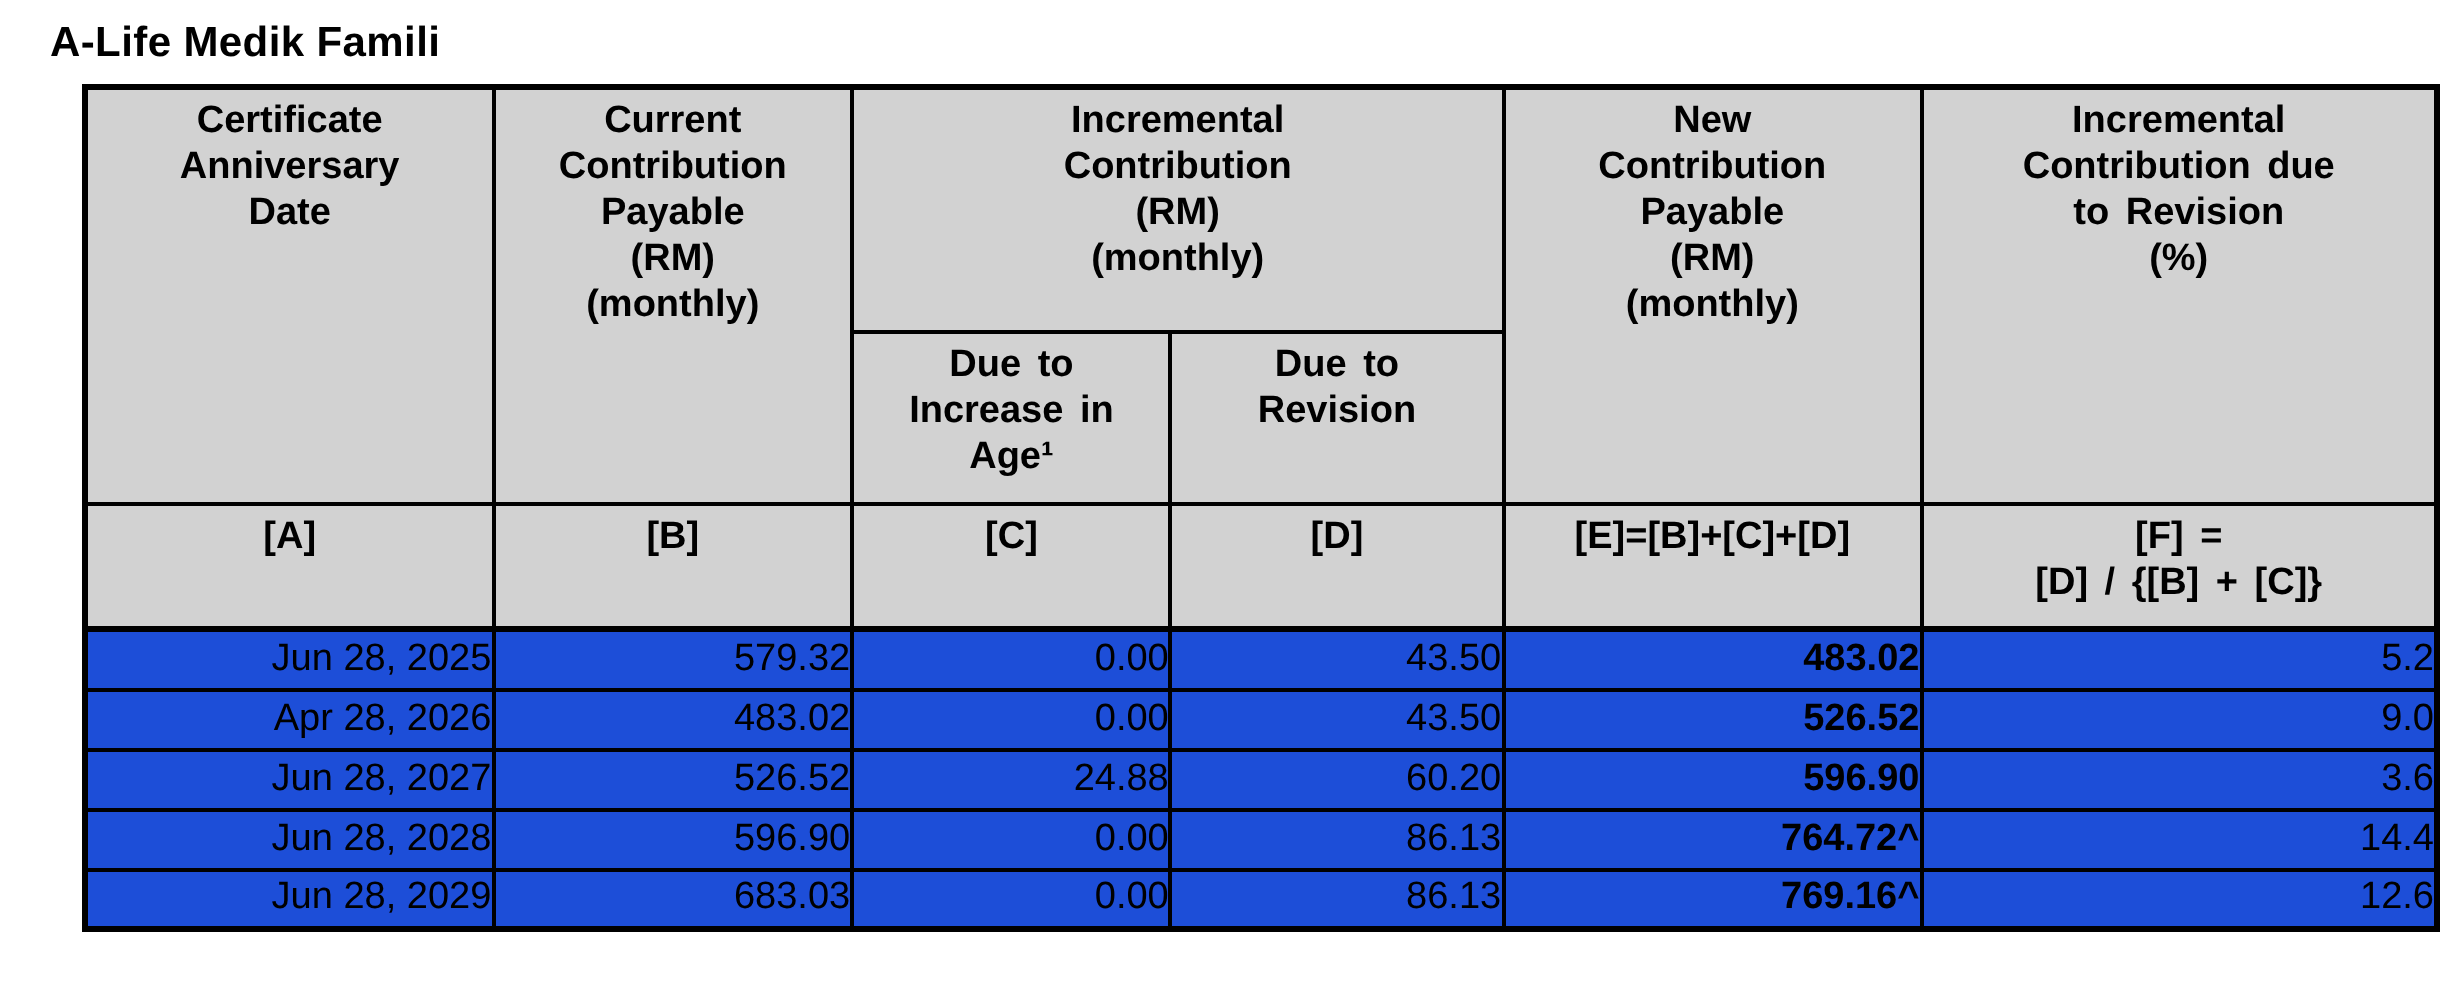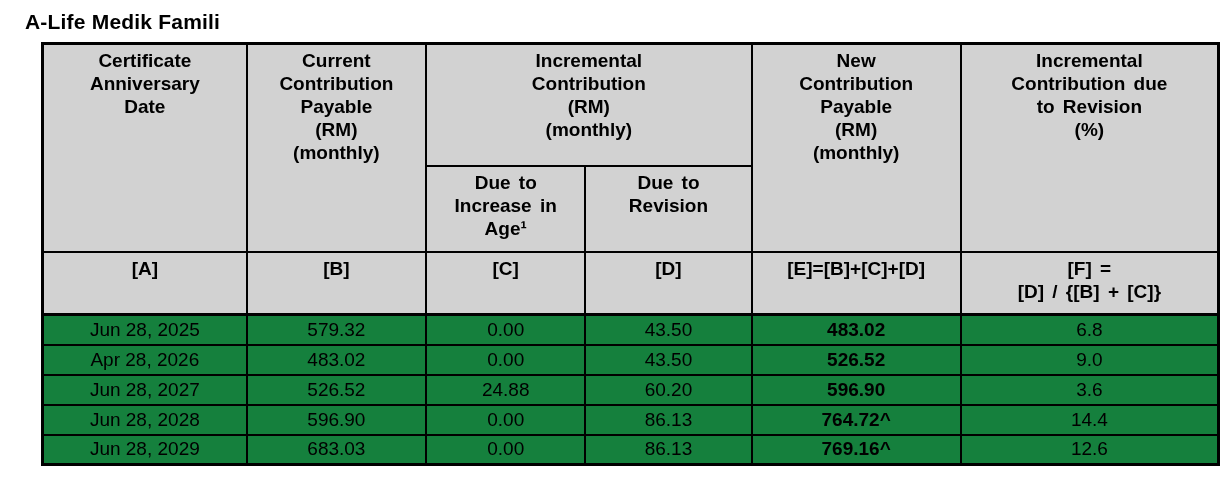--- a/index.html
+++ b/index.html
@@ -54,23 +54,23 @@
   }
   tr.hdr-row-1 { height: 122px; }
   tr.hdr-row-2 { height: 86px; }
   tr.formula-row { height: 63px; }
   tr.formula-row th {
     border-bottom: 3px solid #000000;
     border-top: 2px solid #000000;
   }
   tr.data-row { height: 30px; }
   tr.data-row td {
-    background: #15803d;
+    background: #1d4ed8;
     font-size: 19px;
-    text-align: center;
+    text-align: right;
     vertical-align: middle;
     line-height: 26px;
   }
   td.bold-val { font-weight: bold; }
 </style>
 </head>
 <body>
 
 <div class="page">
 
@@ -128,21 +128,21 @@
       <th>[F] =
 [D] / {[B] + [C]}</th>
     </tr>
 
     <tr class="data-row">
       <td>Jun 28, 2025</td>
       <td>579.32</td>
       <td>0.00</td>
       <td>43.50</td>
       <td class="bold-val">483.02</td>
-      <td>6.8</td>
+      <td>5.2</td>
     </tr>
 
     <tr class="data-row">
       <td>Apr 28, 2026</td>
       <td>483.02</td>
       <td>0.00</td>
       <td>43.50</td>
       <td class="bold-val">526.52</td>
       <td>9.0</td>
     </tr>

